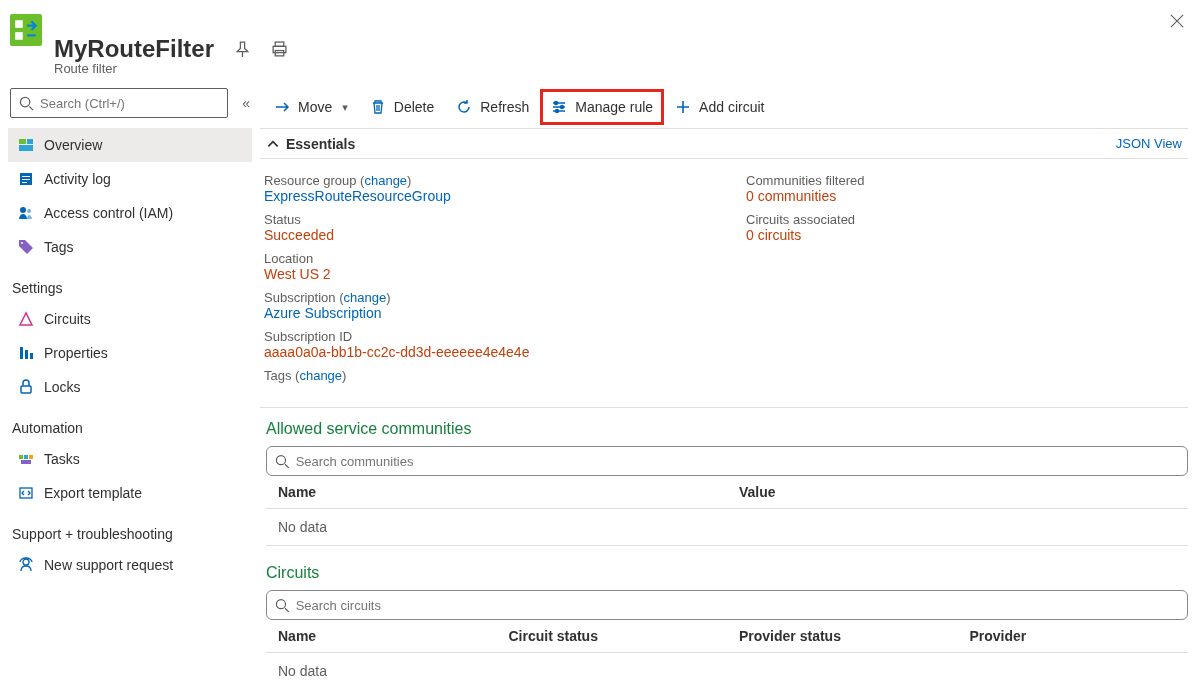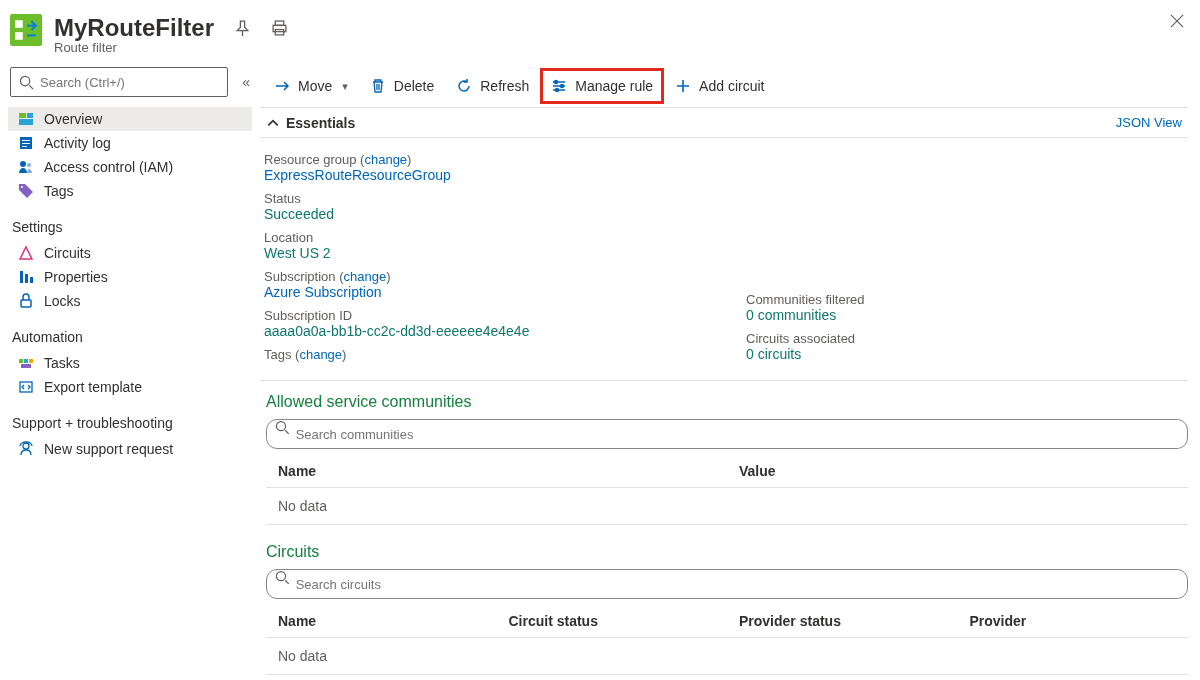--- a/index.html
+++ b/index.html
@@ -27,21 +27,21 @@
     flex-shrink: 0;
   }
   .resource-icon::before,
   .resource-icon::after {
     content: "";
     position: absolute;
     background: #fff;
   }
   .resource-icon svg { width: 26px; height: 26px; }
   .title-block { flex: 0 0 auto; }
-  .title-row { display: flex; align-items: center; gap: 20px; }
+  .title-row { display: flex; align-items: center; gap: 20px; margin-top: 21px; }
   .page-title {
     font-size: 24px;
     font-weight: 600;
     color: #323130;
   }
   .title-icon { color: #605e5c; cursor: pointer; }
   .title-icon svg { width: 17px; height: 17px; display: block; }
   .subtitle { font-size: 13px; color: #605e5c; margin-top: -2px; }
   .spacer { flex: 1; }
   .close-x {
@@ -69,21 +69,21 @@
   .search-box input {
     border: none; outline: none; font-size: 13px; width: 100%;
     color: #605e5c; font-family: inherit;
   }
   .collapse-btn { color: #605e5c; cursor: pointer; font-size: 14px; }
 
   
   .nav { }
   .nav-item {
     display: flex; align-items: center;
-    height: 24px;
+    height: 34px;
     padding: 0 10px;
     gap: 10px;
     cursor: pointer;
     color: #323130;
   }
   .nav-item svg { width: 16px; height: 16px; flex-shrink: 0; }
   .nav-item.active { background: #edebe9; }
   .nav-group {
     font-weight: 400;
     padding: 16px 10px 6px 4px;
@@ -122,40 +122,38 @@
   .essentials-toggle {
     display: flex; align-items: center; gap: 6px;
     font-weight: 600;
     cursor: pointer; padding-left: 6px;
   }
   .essentials-toggle svg { width: 14px; height: 14px; }
   .json-view { margin-left: auto; color: #0066b8; cursor: pointer; padding-right: 6px; font-size: 13px; }
 
   .essentials-grid {
     display: flex;
-    padding: 10px 0 14px 4px;
+    padding: 10px 0 20px 4px;
     gap: 40px;
     border-bottom: 1px solid #e1dfdd;
-    align-items: flex-end;
   }
   .ess-col { flex: 1; min-width: 0; }
   .ess-row { padding: 4px 0; }
   .ess-label { font-size: 13px; color: #605e5c; }
-  .ess-value { font-size: 14px; color: #0f766e; }
+  .ess-value { font-size: 14px; color: #c2410c; }
   .ess-value.link { color: #0066b8; cursor: pointer; }
 
   
   .section { padding: 12px 0 6px 6px; }
   .section-title { font-size: 16px; font-weight: 400; color: #15803d; margin-bottom: 8px; }
   .section-search {
-    display: flex; 
+    display: flex; align-items: center;
     border: 1px solid #888;
-    border-radius: 11px;
+    border-radius: 6px;
     height: 30px; padding: 0 8px;
-    margin-bottom: 6px;
   }
   .section-search svg { width: 15px; height: 15px; margin-right: 6px; color: #605e5c; }
   .section-search input {
     border: none; outline: none; width: 100%; font-size: 13px;
     font-family: inherit; color: #605e5c;
   }
   table.data {
     width: 100%;
     border-collapse: collapse;
     table-layout: fixed;

